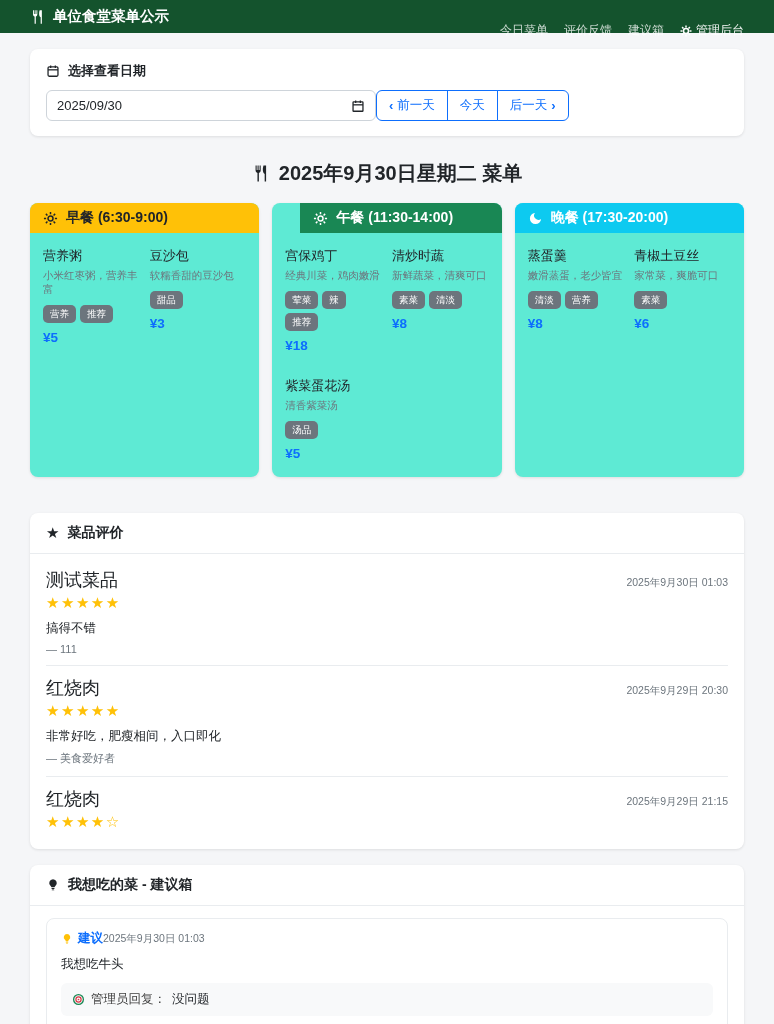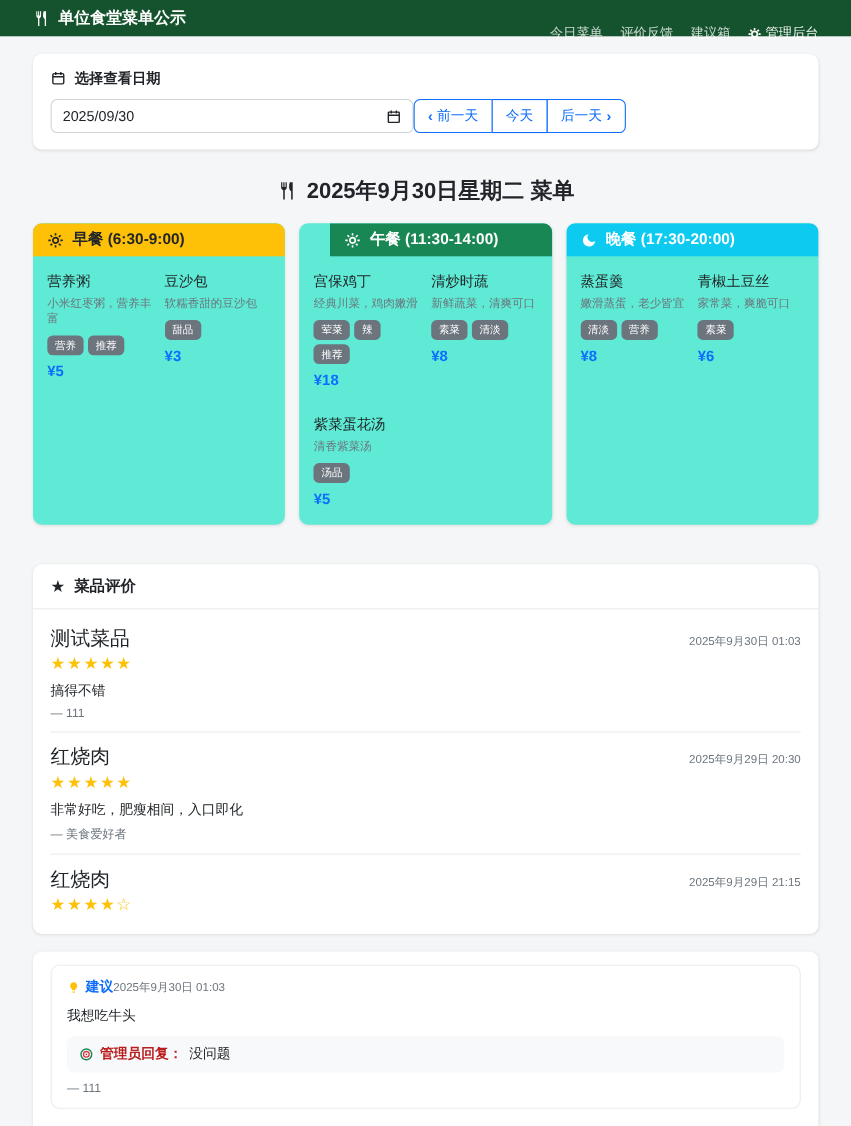--- a/index.html
+++ b/index.html
@@ -66,21 +66,21 @@
   .rev-author { font-size: 11px; color: #6c757d; margin-top: 6px; }
 
   .sugg-section { margin-top: 16px; }
   .sugg-body { padding: 12px 16px 16px; }
   .sugg-card { border: 1px solid #e9ecef; border-radius: 8px; padding: 11px 14px 11px; margin-bottom: 13px; background: #fff; }
   .sugg-head { display: flex; align-items: center; }
   .sugg-badge { display: flex; align-items: center; gap: 5px; color: #0d6efd; font-size: 12.5px; font-weight: bold; }
   .sugg-date { font-size: 10.5px; color: #6c757d; }
   .sugg-content { font-size: 12.5px; margin-top: 9px; }
   .sugg-reply { background: #f8f9fa; border-radius: 6px; padding: 8px 11px; margin-top: 10px; font-size: 12.5px; display: flex; align-items: center; gap: 6px; }
-  .reply-label { color: #b91c1c; font-weight: bold; }
+  .reply-label { color: #404040; font-weight: normal; }
   .sugg-author { font-size: 11px; color: #6c757d; margin-top: 9px; }
 </style>
 </head>
 <body>
 
 <header class="navbar">
   <div class="nav-inner">
     <a class="brand">
       <span>
         <svg width="16" height="16" viewBox="0 0 24 24" fill="#fff">
@@ -317,20 +317,30 @@
           <span class="rev-name">红烧肉</span>
           <span class="rev-date">2025年9月29日 21:15</span>
         </div>
         <div class="stars">★★★★☆</div>
       </div>
 
     </div>
   </section>
 
   <section class="card list-card sugg-section">
+    <div class="list-header">
+      <span>
+        <svg width="14" height="14" viewBox="0 0 24 24" fill="#212529">
+          <path d="M12 2a6.5 6.5 0 0 0-4 11.6c.8.6 1.3 1.5 1.4 2.4h5.2c.1-.9.6-1.8 1.4-2.4A6.5 6.5 0 0 0 12 2z"></path>
+          <rect x="9.2" y="17.2" width="5.6" height="1.6" rx="0.8"></rect>
+          <rect x="9.8" y="19.6" width="4.4" height="1.6" rx="0.8"></rect>
+        </svg>
+      </span>
+      <span>我想吃的菜 - 建议箱</span>
+    </div>
     <div class="sugg-body">
 
       <div class="sugg-card">
         <div class="sugg-head">
           <span class="sugg-badge">
             <span>
               <svg width="12" height="12" viewBox="0 0 24 24" fill="#ffc107">
                 <path d="M12 2a6.5 6.5 0 0 0-4 11.6c.8.6 1.3 1.5 1.4 2.4h5.2c.1-.9.6-1.8 1.4-2.4A6.5 6.5 0 0 0 12 2z"></path>
                 <rect x="9.2" y="17.2" width="5.6" height="1.6" rx="0.8"></rect>
                 <rect x="9.8" y="19.6" width="4.4" height="1.6" rx="0.8"></rect>

